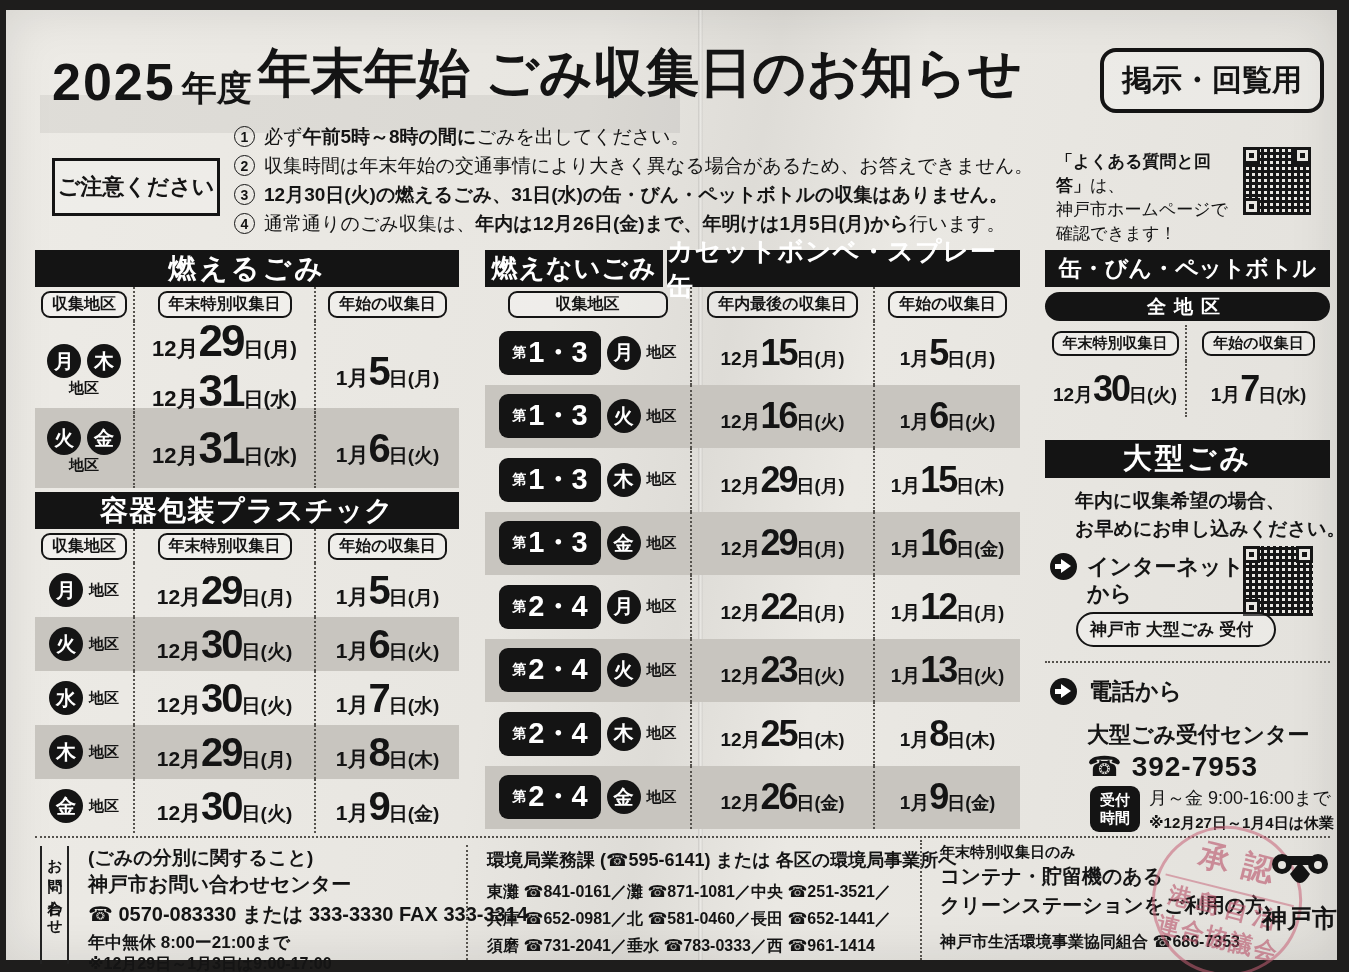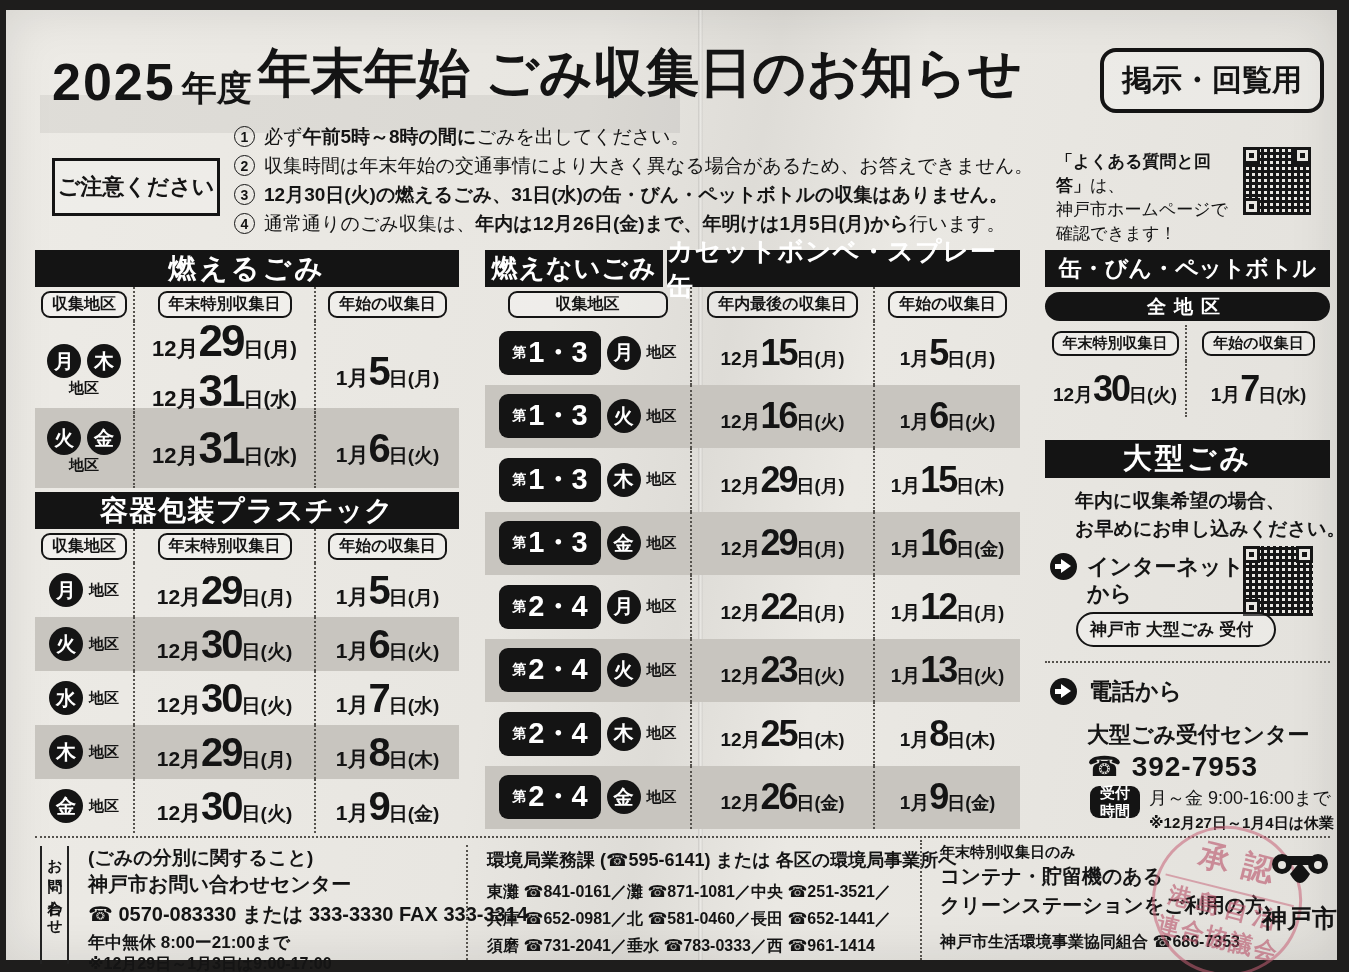--- a/index.html
+++ b/index.html
@@ -114,21 +114,21 @@
     border:2.5px solid #141414; border-radius:18px; display:flex; align-items:center;
     padding:0 10px 0 12px; gap:8px; font-size:17px; font-weight:800; white-space:nowrap;
     background:rgba(255,255,255,.25); }
   .sb-sep { width:2px; height:22px; background:#141414; margin-left:auto; }
   .dothr { border-top:2px dotted #55524d; position:absolute; }
   .telrow { position:absolute; left:1050px; top:676px; display:flex; gap:12px; align-items:center; }
   .tellbl { font-size:23px; font-weight:800; }
   .center-lbl { position:absolute; left:1087px; top:720px; font-size:22px; font-weight:800; white-space:nowrap; }
   .telnum { position:absolute; left:1087px; top:750px; font-size:28px; font-weight:800; letter-spacing:1px; }
   .hoursrow { position:absolute; left:1090px; top:786px; display:flex; gap:9px; }
-  .hbadge2 { width:50px; height:32px; background:#141414; color:#fff; border-radius:9px;
+  .hbadge2 { width:50px; height:46px; background:#141414; color:#fff; border-radius:9px;
     display:flex; flex-direction:column; align-items:center; justify-content:center;
     font-size:15px; font-weight:800; line-height:18px; flex:none; }
   .hourstxt .h1 { font-size:18px; font-weight:400; }
   .hourstxt .h2 { font-size:15px; font-weight:800; margin-top:4px;text-align:right; }
 
   
   .foot-hr { left:35px; top:836px; width:1295px; }
   .vlabel { position:absolute; left:40px; top:846px; height:118px;
     writing-mode:vertical-rl; text-orientation:upright; font-size:15px; font-weight:800;
     border-left:2px solid #222; border-right:2px solid #222; padding:2px 3px; letter-spacing:2px; }

